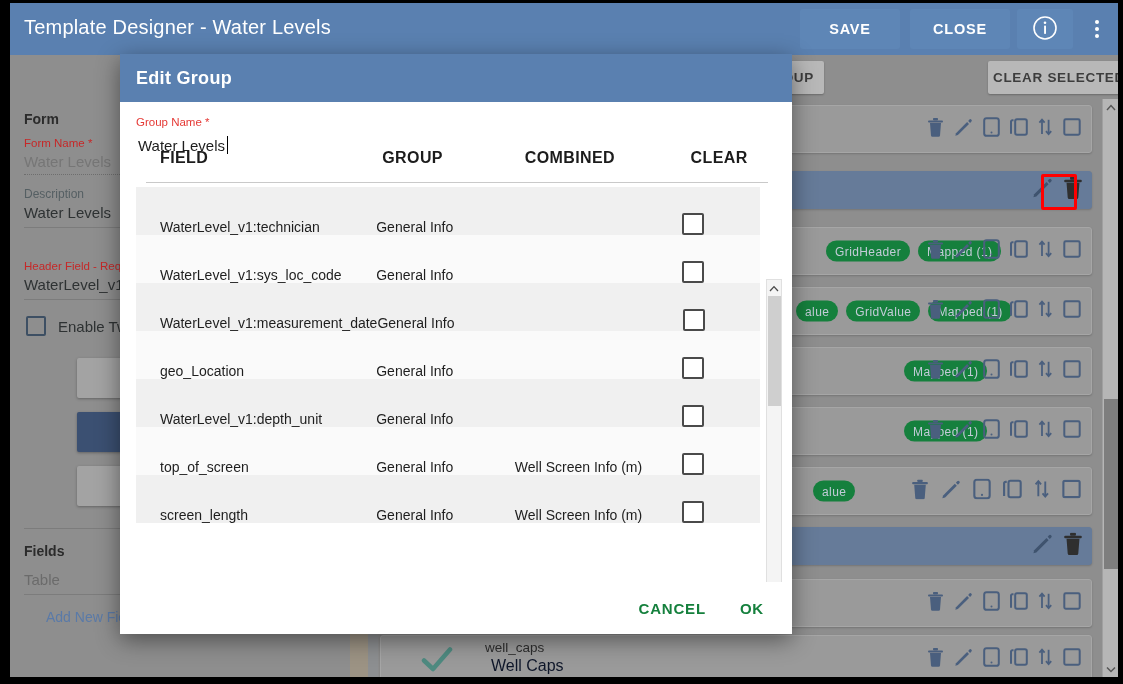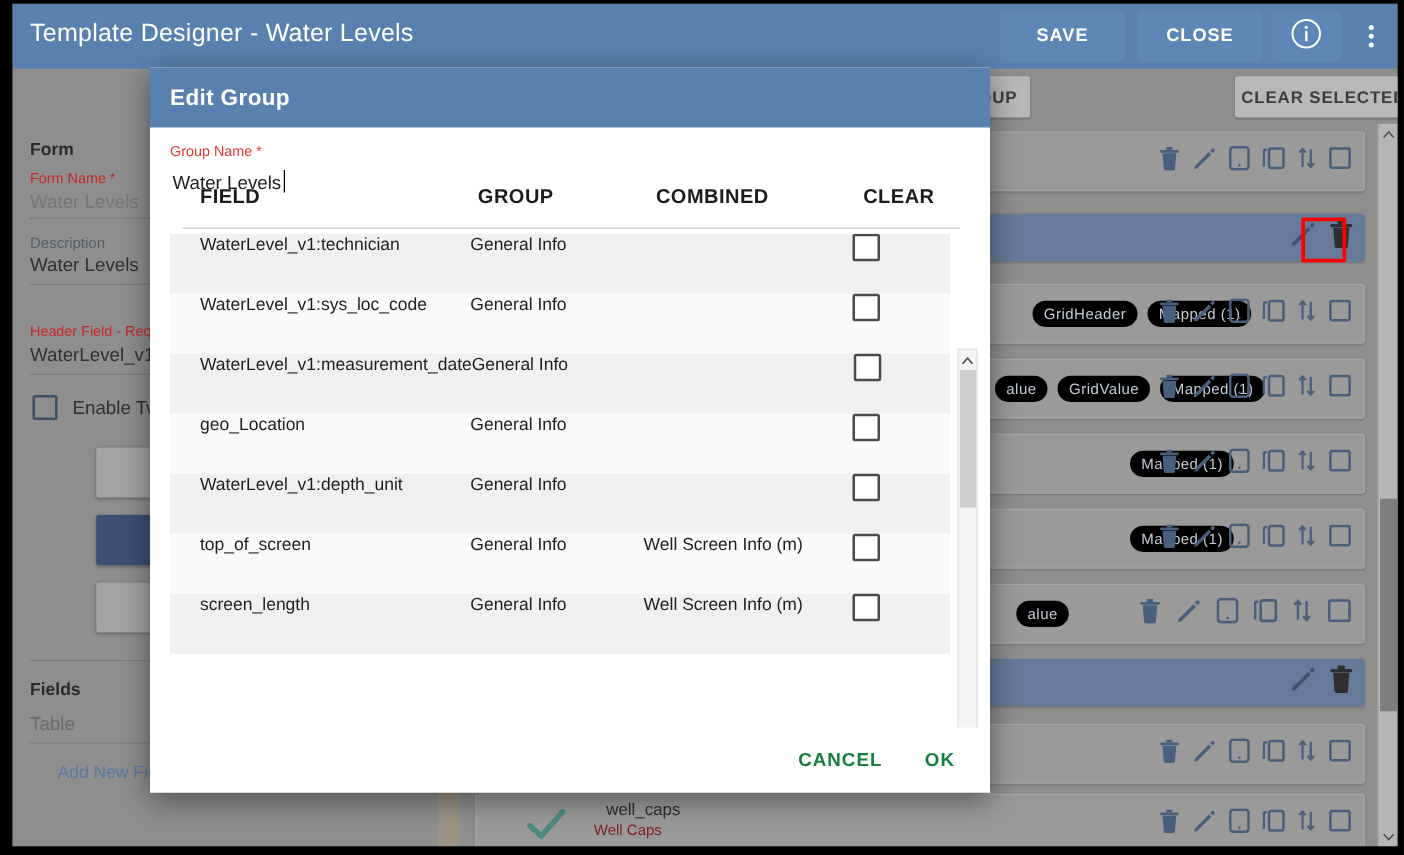--- a/index.html
+++ b/index.html
@@ -120,21 +120,21 @@
     border:1px solid #a6a6a6;
     border-radius:3px;
     box-shadow: 0 1px 2px rgba(0,0,0,.18);
   }
   .field-row.sel { background:#667b99; border-color:#667b99; }
   .row-icons { position:absolute; right:10px; top:50%; transform:translateY(-50%); display:flex; align-items:center; gap:10px; }
   .ricon { display:block; }
   .badge {
     display:inline-flex; align-items:center; justify-content:center;
     height:21px; padding:0 9px; border-radius:11px;
-    background:#000000; color:#c3ccd8; font-size:12px; letter-spacing:.4px;
+    background:#15803d; color:#c3ccd8; font-size:12px; letter-spacing:.4px;
     white-space:nowrap;
   }
   .badges { position:absolute; top:50%; transform:translateY(-50%); display:flex; align-items:center; gap:8px; }
 
   .hl-box { position:absolute; border:3px solid #ff0000; border-radius:2px; }
 
   
   .page-sb {
     position:absolute; right:0; top:96px; width:16px; height:578px;
     background:#b6b6b6; border-left:1px solid #a0a0a0;
@@ -178,21 +178,21 @@
   .th-clear    { width:100px; text-align:left; padding-left:10px;}
 
   .tbl-divider { position:absolute; left:26px; top:128px; width:622px; height:1px; background:#c9c9c9; }
 
   .tbl-scroll {
     position:absolute; left:16px; top:133px;
     width:640px; height:398px;
     overflow:hidden;
   }
   .trow {
-    display:flex; align-items:flex-start;
+    display:flex; align-items:flex-end;
     height:48px; width:624px;
     font-size:14px; color:#1e1e1e;
   }
   .trow.odd  { background:#f0f0f0; }
   .trow.even { background:#fafafa; }
   .td-field    { width:258px; padding-left:24px; }
   .td-group    { width:150px; }
   .td-combined { width:164px; }
   .td-clear    { width:100px; display:flex; justify-content:flex-start; padding-left:16px;}
   .td-chk { width:22px; height:22px; border:2px solid #4a4a4a; border-radius:2px; background:#fff; cursor:pointer; }
@@ -583,21 +583,21 @@
           <span class="ricon"><svg width="18" height="18" viewBox="0 0 18 18">
                 <rect x="1.3" y="1.3" width="15.4" height="15.4" rx="1.4" fill="none" stroke="#4a5f7e" stroke-width="2"></rect>
               </svg></span>
         </div>
         <span class="wc-check" style="left:40px; top:10px; position:absolute;">
           <svg width="32" height="28" viewBox="0 0 32 28">
               <path d="M3 14.5 12 23 29 3.5" fill="none" stroke="#4e8a80" stroke-width="4.5" stroke-linecap="round" stroke-linejoin="round"></path>
             </svg>
         </span>
         <span style="position:absolute; left:104px; top:4px; font-size:13.5px; color:#2d2d2d;">well_caps</span>
-        <span style="position:absolute; left:94px; top:21px; font-size:12px; color:#7f1d1d;">Well Caps</span>
+        <span style="position:absolute; left:110px; top:21px; font-size:16px; color:#0f172a;">Well Caps</span>
       </div>
     </div>
 
     <div class="hl-box" style="left:1031px; top:171px; width:36px; height:36px; z-index:60;"></div>
 
     <div class="page-sb">
       <span class="arrow up">
         <svg width="10" height="7" viewBox="0 0 10 7">
             <path d="M1 6 5 1.6 9 6" fill="none" stroke="#555" stroke-width="1.4"></path>
           </svg>

